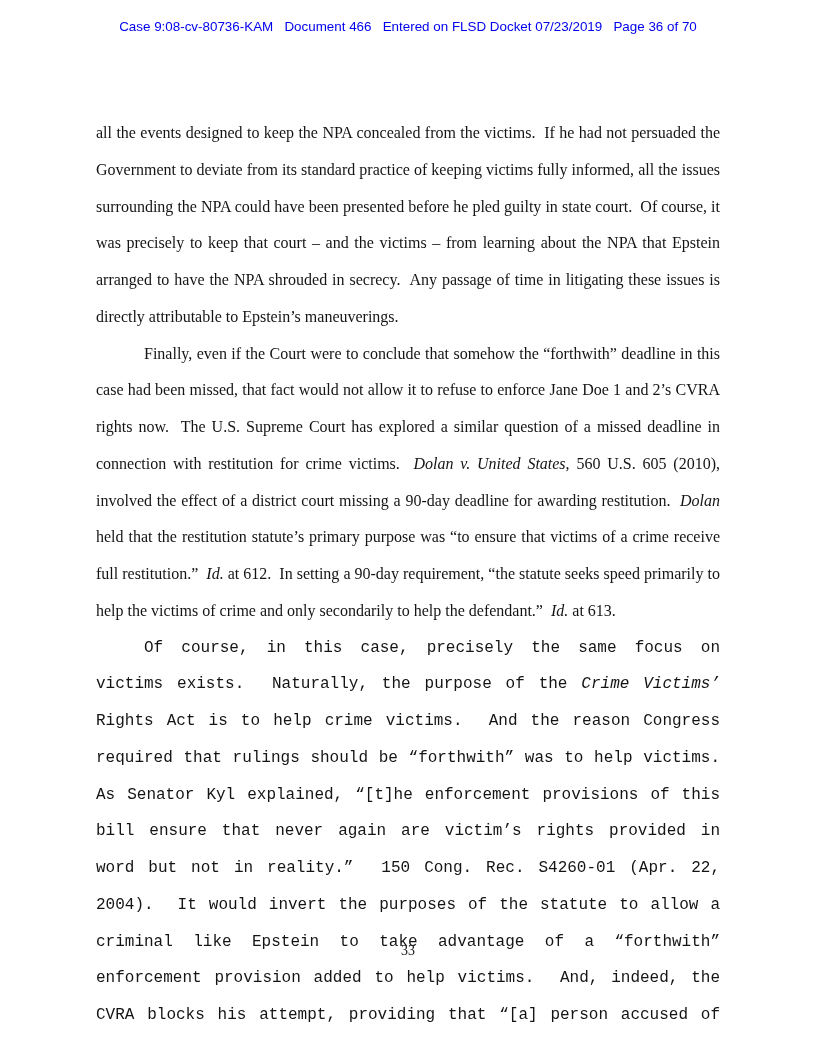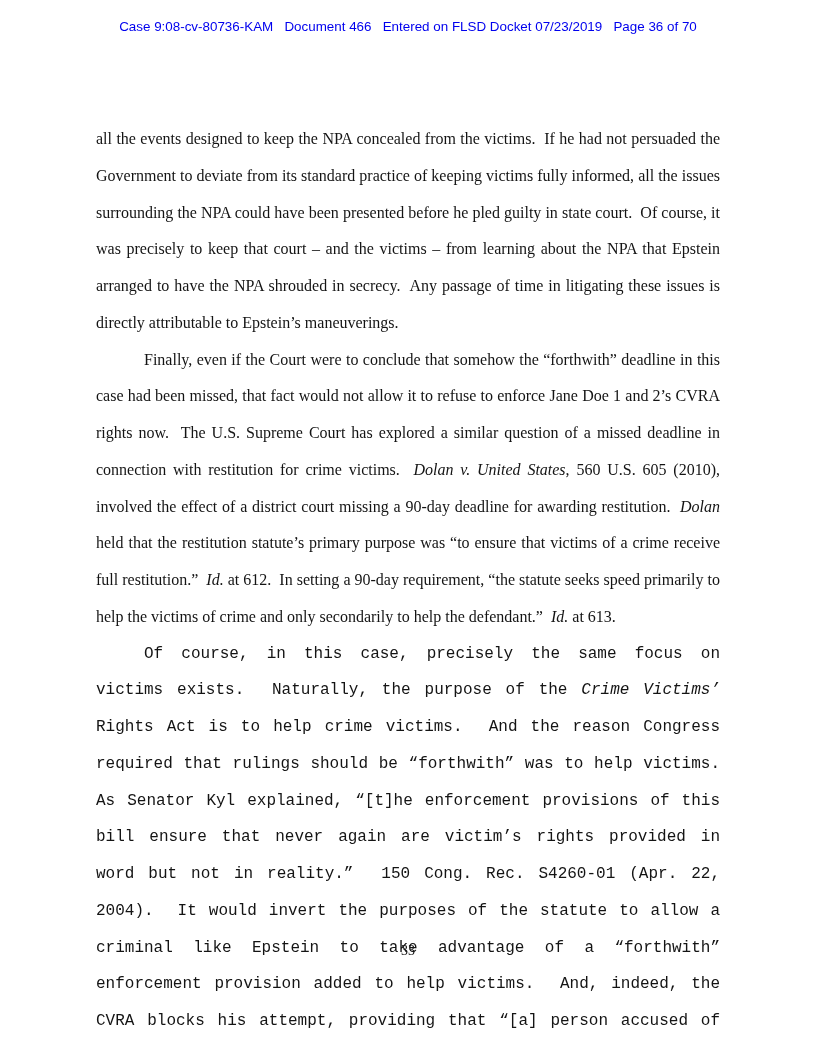--- a/index.html
+++ b/index.html
@@ -21,21 +21,21 @@
     width: 816px;
     text-align: center;
     white-space: pre;
     font-family: "Liberation Sans", "DejaVu Sans", sans-serif;
     font-size: 13.4px;
     line-height: 16px;
     color: var(--stamp-blue);
   }
   .doc-body {
     position: absolute;
-    top: 121px;
+    top: 115px;
     left: 96px;
     width: 624px;
   }
   .doc-body p {
     font-size: 16px;
     line-height: 36.75px;
     text-align: justify;
     white-space: pre-wrap;
     color: var(--ink);
   }

